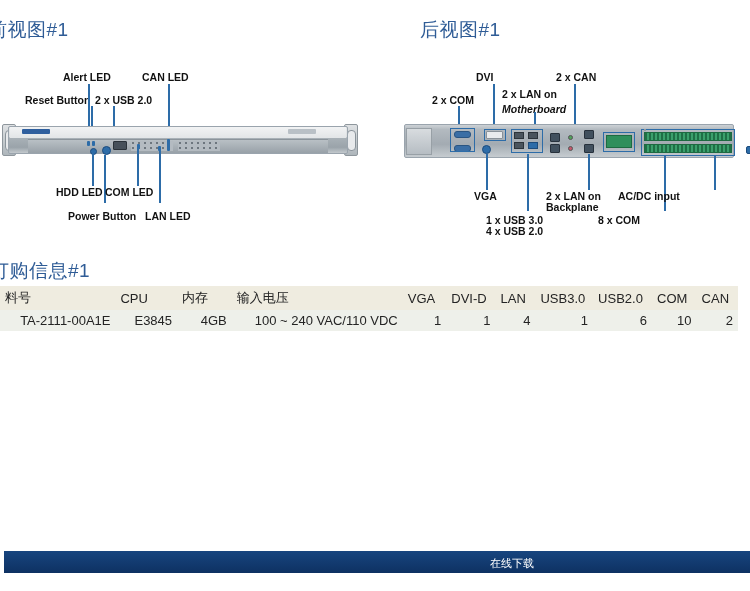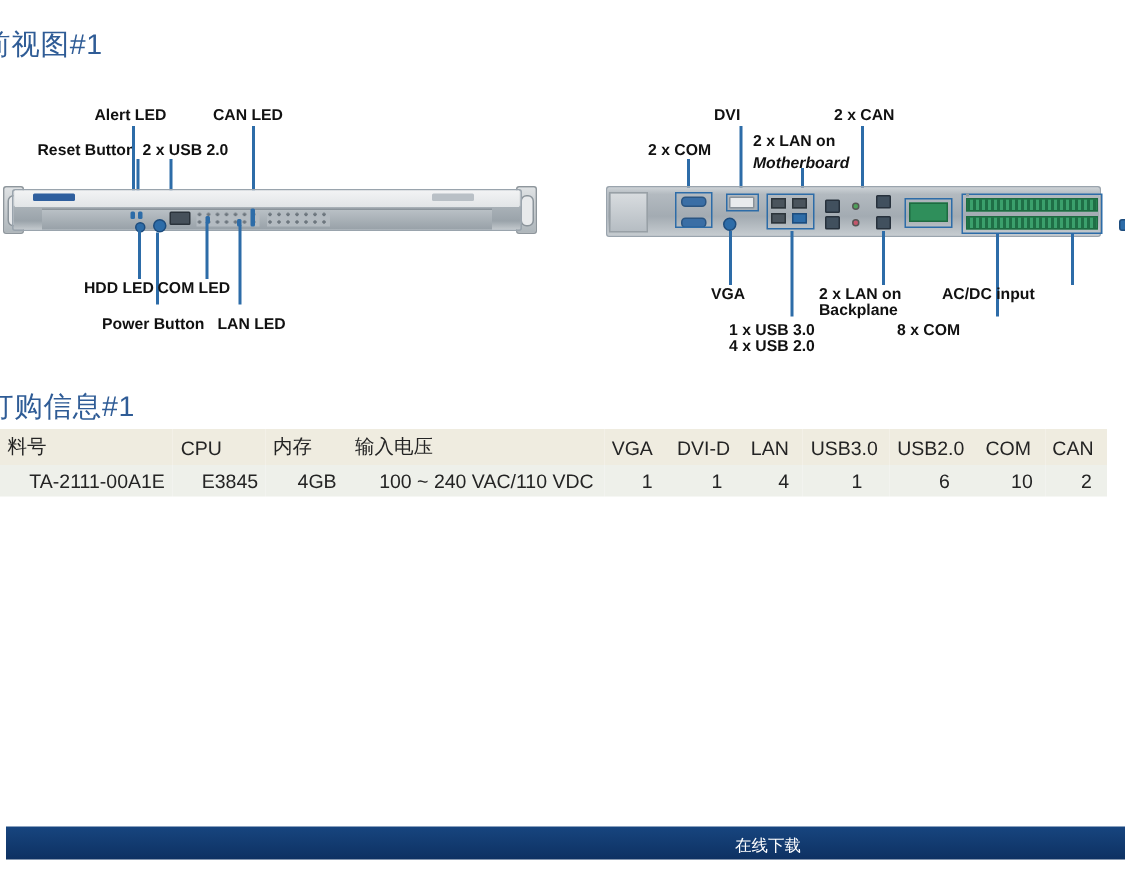--- a/index.html
+++ b/index.html
@@ -166,21 +166,21 @@
     text-align:left;
     font-weight:400;
     padding:3px 5px 3px 5px;
     height:13px;
     border:0;
     white-space:nowrap;
     vertical-align:middle;
   }
   #order-table td{
     background:#eef0ea;
-    text-align:center;
+    text-align:right;
     padding:3px 5px 3px 19px;
     height:13px;
     border:0;
     white-space:nowrap;
     vertical-align:middle;
   }
 
   
   #footer-bar{
     position:absolute;left:4px;top:551px;width:746px;height:22px;
@@ -242,20 +242,21 @@
     <div class="leader" style="left:104px;top:95px;height:48px;"></div>
     <div class="leader" style="left:137px;top:88px;height:38px;"></div>
     <div class="leader" style="left:159px;top:90px;height:53px;"></div>
 
     <div class="callout" style="left:56px;top:127px;">HDD LED</div>
     <div class="callout" style="left:105px;top:127px;">COM LED</div>
     <div class="callout" style="left:68px;top:151px;">Power Button</div>
     <div class="callout" style="left:145px;top:151px;">LAN LED</div>
   </div>
 
+  <div class="sec-title" id="title-rear">后视图#1</div>
 
   <div class="diagram" id="diagram-rear">
 
     <div class="callout" style="left:78px;top:12px;">DVI</div>
     <div class="callout" style="left:158px;top:12px;">2 x CAN</div>
     <div class="callout" style="left:34px;top:35px;">2 x COM</div>
     <div class="callout" style="left:104px;top:29px;">2 x LAN on</div>
     <div class="callout" style="left:104px;top:44px;font-style:italic;">Motherboard</div>
 
     <div class="leader" style="left:95px;top:24px;height:44px;"></div>
@@ -302,21 +303,21 @@
 
     <div class="leader" style="left:88px;top:94px;height:36px;"></div>
     <div class="leader" style="left:129px;top:94px;height:57px;"></div>
     <div class="leader" style="left:190px;top:94px;height:36px;"></div>
     <div class="leader" style="left:266px;top:96px;height:55px;"></div>
     <div class="leader" style="left:316px;top:96px;height:34px;"></div>
 
     <div class="callout" style="left:76px;top:131px;">VGA</div>
     <div class="callout" style="left:148px;top:131px;">2 x LAN on</div>
     <div class="callout" style="left:148px;top:142px;">Backplane</div>
-    <div class="callout" style="left:230px;top:131px;">AC/DC input</div>
+    <div class="callout" style="left:220px;top:131px;">AC/DC input</div>
     <div class="callout" style="left:88px;top:155px;">1 x USB 3.0</div>
     <div class="callout" style="left:88px;top:166px;">4 x USB 2.0</div>
     <div class="callout" style="left:200px;top:155px;">8 x COM</div>
   </div>
 
   <div class="sec-title" id="title-order">订购信息#1</div>
 
   <table id="order-table">
     <thead>
       <tr>

